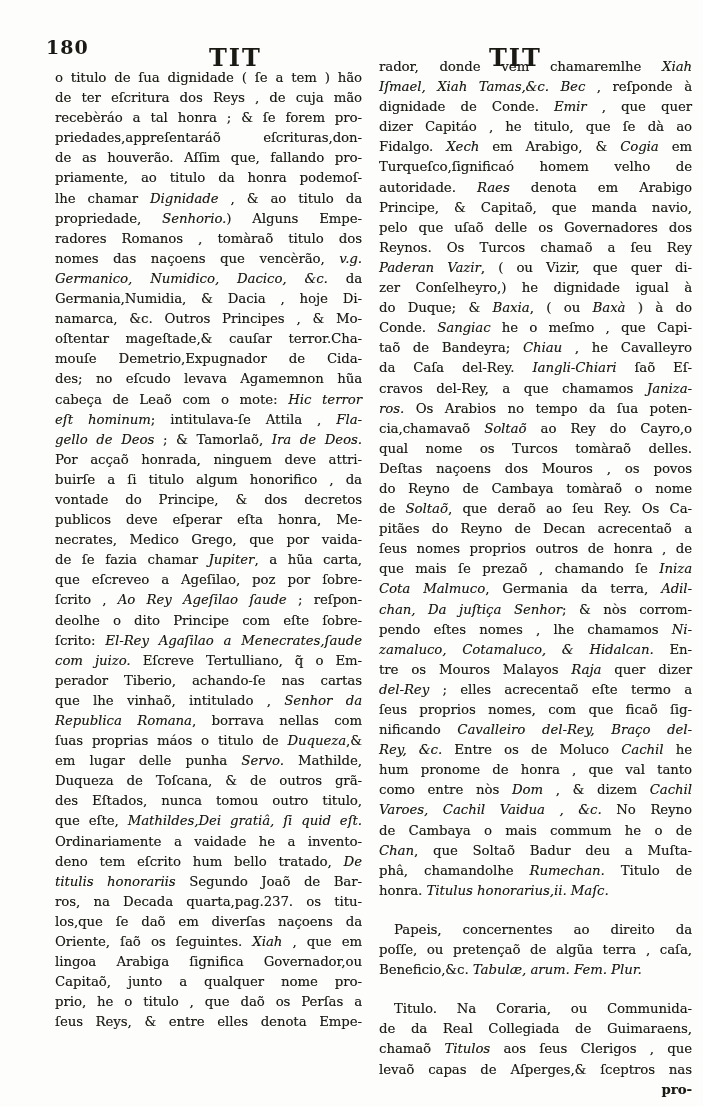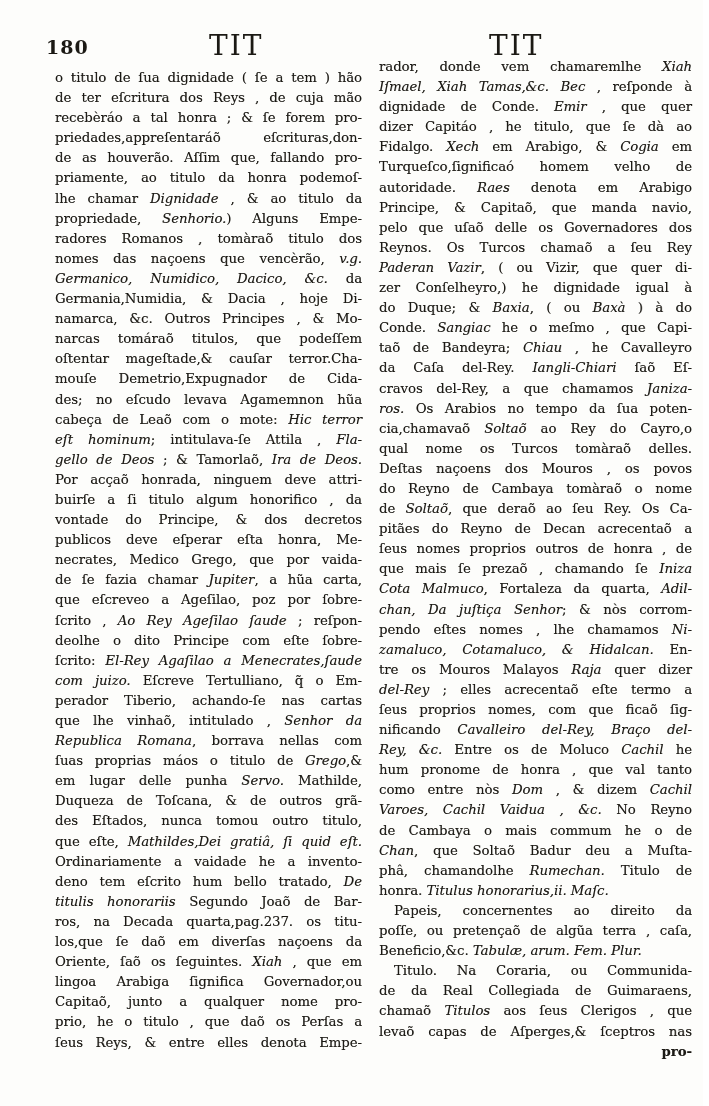--- a/index.html
+++ b/index.html
@@ -17,44 +17,44 @@
   }
   .page-number {
     position: absolute;
     left: 46px; top: 36px;
     font-size: 19px;
     font-weight: bold;
     letter-spacing: 1px;
   }
   .running-head {
     position: absolute;
-    top: 29px;
-    font-size: 28px;
-    font-weight: normal;
+    top: 43px;
+    font-size: 24px;
+    font-weight: bold;
     letter-spacing: 2px;
   }
   .running-head.left  { left: 209px; }
   .running-head.right { left: 489px; }
   .col {
     position: absolute;
     font-size: 13.2px;
     line-height: 20.1px;
   }
   .col-left  { left: 55px;  top: 68px; width: 307px; }
   .col-right { left: 379px; top: 57px; width: 313px; }
   .line {
     text-align: justify;
     text-align-last: justify;
     white-space: nowrap;
     height: 20.1px;
     text-shadow: 0.3px 0.3px 0 rgba(27,25,20,0.45);
   }
   .line.a-left  { text-align-last: left; }
   .line.a-right { text-align-last: right; font-weight: bold; }
-  .line.ind { text-indent: 15px; }
+  .line.ind { text-indent: 15px; margin-top: 19px; }
   .it { font-style: italic; }
 </style>
 </head>
 <body>
 
 <div class="page">
   <div class="page-number">180</div>
   <div class="running-head left">TIT</div>
   <div class="running-head right">TIT</div>
 
@@ -65,42 +65,41 @@
       <div class="line"><span>priedades,appreſentaráõ eſcrituras,don-</span></div>
       <div class="line"><span>de as houverão. Aſſim que, fallando pro-</span></div>
       <div class="line"><span>priamente, ao titulo da honra podemoſ-</span></div>
       <div class="line"><span>lhe chamar </span><span class="it">Dignidade</span><span> , &amp; ao titulo da</span></div>
       <div class="line"><span>propriedade, </span><span class="it">Senhorio.</span><span>) Alguns Empe-</span></div>
       <div class="line"><span>radores Romanos , tomàraõ titulo dos</span></div>
       <div class="line"><span>nomes das naçoens que vencèrão, </span><span class="it">v.g.</span></div>
       <div class="line"><span class="it">Germanico, Numidico, Dacico, &amp;c.</span><span> da</span></div>
       <div class="line"><span>Germania,Numidia, &amp; Dacia , hoje Di-</span></div>
       <div class="line"><span>namarca, &amp;c. Outros Principes , &amp; Mo-</span></div>
-      <div class="line"><span>narcas tomáraõ titulos, que podeſſem</span></div>
       <div class="line"><span>oſtentar mageſtade,&amp; cauſar terror.Cha-</span></div>
       <div class="line"><span>mouſe Demetrio,Expugnador de Cida-</span></div>
       <div class="line"><span>des; no eſcudo levava Agamemnon hũa</span></div>
       <div class="line"><span>cabeça de Leaõ com o mote: </span><span class="it">Hic terror</span></div>
       <div class="line"><span class="it">eſt hominum</span><span>; intitulava-ſe Attila , </span><span class="it">Fla-</span></div>
       <div class="line"><span class="it">gello de Deos</span><span> ; &amp; Tamorlaõ, </span><span class="it">Ira de Deos.</span></div>
       <div class="line"><span>Por acçaõ honrada, ninguem deve attri-</span></div>
       <div class="line"><span>buirſe a ſi titulo algum honorifico , da</span></div>
       <div class="line"><span>vontade do Principe, &amp; dos decretos</span></div>
       <div class="line"><span>publicos deve eſperar eſta honra, Me-</span></div>
       <div class="line"><span>necrates, Medico Grego, que por vaida-</span></div>
       <div class="line"><span>de ſe fazia chamar </span><span class="it">Jupiter</span><span>, a hũa carta,</span></div>
       <div class="line"><span>que eſcreveo a Ageſilao, poz por ſobre-</span></div>
       <div class="line"><span>ſcrito , </span><span class="it">Ao Rey Ageſilao ſaude</span><span> ; reſpon-</span></div>
       <div class="line"><span>deolhe o dito Principe com eſte ſobre-</span></div>
       <div class="line"><span>ſcrito: </span><span class="it">El-Rey Agaſilao a Menecrates,ſaude</span></div>
       <div class="line"><span class="it">com juizo.</span><span> Eſcreve Tertulliano, q̃ o Em-</span></div>
       <div class="line"><span>perador Tiberio, achando-ſe nas cartas</span></div>
       <div class="line"><span>que lhe vinhaõ, intitulado , </span><span class="it">Senhor da</span></div>
       <div class="line"><span class="it">Republica Romana</span><span>, borrava nellas com</span></div>
-      <div class="line"><span>ſuas proprias máos o titulo de </span><span class="it">Grego</span><span>,&amp;</span></div>
+      <div class="line"><span>ſuas proprias máos o titulo de </span><span class="it">Duqueza</span><span>,&amp;</span></div>
       <div class="line"><span>em lugar delle punha </span><span class="it">Servo.</span><span> Mathilde,</span></div>
       <div class="line"><span>Duqueza de Toſcana, &amp; de outros grã-</span></div>
       <div class="line"><span>des Eſtados, nunca tomou outro titulo,</span></div>
       <div class="line"><span>que eſte, </span><span class="it">Mathildes,Dei gratiâ, ſi quid eſt.</span></div>
       <div class="line"><span>Ordinariamente a vaidade he a invento-</span></div>
       <div class="line"><span>deno tem eſcrito hum bello tratado, </span><span class="it">De</span></div>
       <div class="line"><span class="it">titulis honorariis</span><span> Segundo Joaõ de Bar-</span></div>
       <div class="line"><span>ros, na Decada quarta,pag.237. os titu-</span></div>
       <div class="line"><span>los,que ſe daõ em diverſas naçoens da</span></div>
       <div class="line"><span>Oriente, ſaõ os ſeguintes. </span><span class="it">Xiah</span><span> , que em</span></div>
@@ -130,21 +129,21 @@
       <div class="line"><span>cravos del-Rey, a que chamamos </span><span class="it">Janiza-</span></div>
       <div class="line"><span class="it">ros.</span><span> Os Arabios no tempo da ſua poten-</span></div>
       <div class="line"><span>cia,chamavaõ </span><span class="it">Soltaõ</span><span> ao Rey do Cayro,o</span></div>
       <div class="line"><span>qual nome os Turcos tomàraõ delles.</span></div>
       <div class="line"><span>Deſtas naçoens dos Mouros , os povos</span></div>
       <div class="line"><span>do Reyno de Cambaya tomàraõ o nome</span></div>
       <div class="line"><span>de </span><span class="it">Soltaõ</span><span>, que deraõ ao ſeu Rey. Os Ca-</span></div>
       <div class="line"><span>pitães do Reyno de Decan acrecentaõ a</span></div>
       <div class="line"><span>ſeus nomes proprios outros de honra , de</span></div>
       <div class="line"><span>que mais ſe prezaõ , chamando ſe </span><span class="it">Iniza</span></div>
-      <div class="line"><span class="it">Cota Malmuco</span><span>, Fortaleza da quarta, </span><span class="it">Adil-</span></div>
+      <div class="line"><span class="it">Cota Malmuco</span><span>, Germania da terra, </span><span class="it">Adil-</span></div>
       <div class="line"><span class="it">chan, Da juſtiça Senhor</span><span>; &amp; nòs corrom-</span></div>
       <div class="line"><span>pendo eſtes nomes , lhe chamamos </span><span class="it">Ni-</span></div>
       <div class="line"><span class="it">zamaluco, Cotamaluco, &amp; Hidalcan.</span><span> En-</span></div>
       <div class="line"><span>tre os Mouros Malayos </span><span class="it">Raja</span><span> quer dizer</span></div>
       <div class="line"><span class="it">del-Rey</span><span> ; elles acrecentaõ eſte termo a</span></div>
       <div class="line"><span>ſeus proprios nomes, com que ficaõ ſig-</span></div>
       <div class="line"><span>nificando </span><span class="it">Cavalleiro del-Rey, Braço del-</span></div>
       <div class="line"><span class="it">Rey, &amp;c.</span><span> Entre os de Moluco </span><span class="it">Cachil</span><span> he</span></div>
       <div class="line"><span>hum pronome de honra , que val tanto</span></div>
       <div class="line"><span>como entre nòs </span><span class="it">Dom</span><span> , &amp; dizem </span><span class="it">Cachil</span></div>

